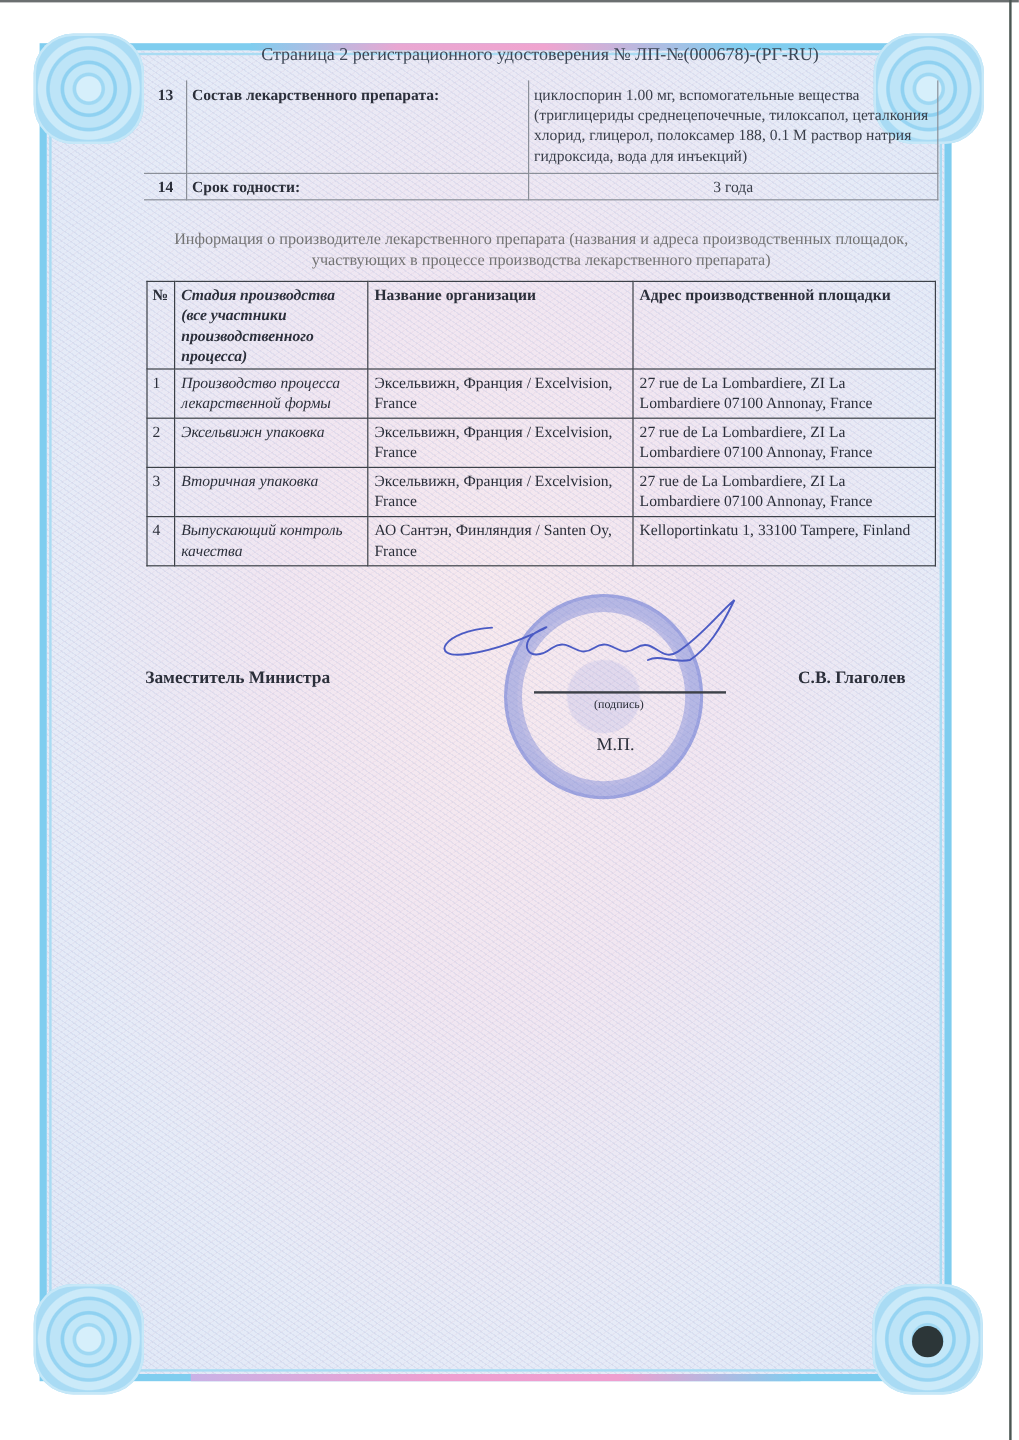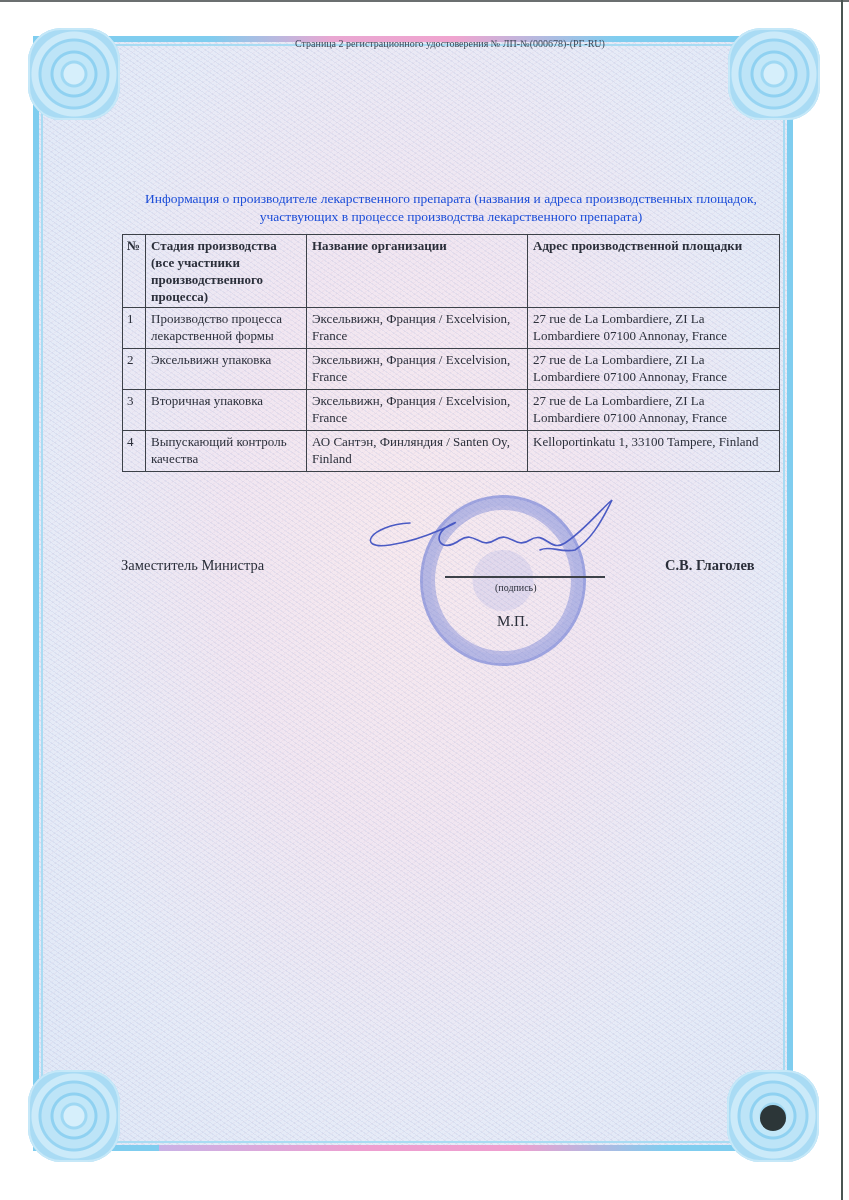--- a/index.html
+++ b/index.html
@@ -49,56 +49,56 @@
   .rosette.tr { left: 728px; top: 28px; }
   .rosette.bl { left: 28px; top: 1070px; }
   .rosette.br { left: 727px; top: 1070px; }
   .hole {
     position: absolute; left: 760px; top: 1105px; width: 26px; height: 26px;
     border-radius: 50%; background: #2c3638;
   }
 
   .header {
     position: absolute; left: 120px; width: 660px; top: 38px;
-    text-align: center; font-size: 10px; color: #3d4655;
+    text-align: center; font-size: 15px; color: #3d4655;
   }
   table { border-collapse: collapse; }
   .t1 {
     position: absolute; left: 120px; top: 67px; width: 662px;
     font-size: 13px;
   }
   .t1 td { border: 1px solid #8a8f98; vertical-align: top; padding: 2px 4px; line-height: 17px; }
   .t1 td.num { width: 26px; text-align: center; font-weight: bold; }
   .t1 td.lbl { width: 276px; font-weight: bold; }
   .t1 td.val { color: #3a3f4a; }
   .t1 td.center { text-align: center; }
   .t1 tr.r13 td { height: 72px; border-top-color: transparent; border-left-color: transparent; }
   .t1 tr.r14 td { border-left-color: transparent; }
 
   .info {
     position: absolute; left: 120px; width: 662px; top: 190px;
-    text-align: center; font-size: 13.5px; line-height: 18px; color: #1d4ed8;
+    text-align: center; font-size: 13.5px; line-height: 18px; color: #737373;
   }
   .t2 {
     position: absolute; left: 122px; top: 234px; width: 658px;
     font-size: 13px;
   }
   .t2 th, .t2 td {
     border: 1.5px solid #3c4148; vertical-align: top; padding: 2px 5px;
     line-height: 17px; text-align: left;
   }
   .t2 th { font-weight: bold; height: 68px; }
   .t2 td { height: 36px; }
   .t2 .c0 { width: 16px; padding-left: 4px; padding-right: 2px; }
-  .t2 .c1 { width: 150px; }
+  .t2 .c1 { width: 150px; font-style: italic; }
   .t2 .c2 { width: 210px; }
   .t2 .c3 { width: auto; }
 
   .sig-left {
-    position: absolute; left: 121px; top: 557px; font-size: 14.5px; font-weight: normal; text-align: center;
+    position: absolute; left: 121px; top: 557px; font-size: 14.5px; font-weight: bold; text-align: center;
   }
   .sig-right {
     position: absolute; left: 665px; top: 557px; font-size: 14.5px; font-weight: bold; text-align: center;
   }
   .sig-line {
     position: absolute; left: 445px; top: 576px; width: 160px; height: 1.5px; background: #3c4148;
   }
   .sig-caption {
     position: absolute; left: 495px; top: 582px; font-size: 10px;
   }
@@ -130,20 +130,30 @@
 <div class="rosette tl"></div>
 <div class="rosette tr"></div>
 <div class="rosette bl"></div>
 <div class="rosette br"></div>
 <div class="hole"></div>
 
 <div class="header">Страница 2  регистрационного удостоверения № ЛП-№(000678)-(РГ-RU)</div>
 
 <table class="t1">
   <tbody>
+      <tr class="r13">
+    <td class="num">13</td>
+    <td class="lbl">Состав лекарственного препарата:</td>
+    <td class="val">циклоспорин 1.00 мг, вспомогательные вещества (триглицериды среднецепочечные, тилоксапол, цеталкония хлорид, глицерол, полоксамер 188, 0.1 М раствор натрия гидроксида, вода для инъекций)</td>
+  </tr>
+  <tr class="r14">
+    <td class="num">14</td>
+    <td class="lbl">Срок годности:</td>
+    <td class="val center">3 года</td>
+  </tr>
 </tbody>
   </table>
 
 <div class="info">Информация о производителе лекарственного препарата (названия и адреса производственных площадок, участвующих в процессе производства лекарственного препарата)</div>
 
 <table class="t2">
   <tbody>
       <tr>
     <th class="c0">№</th>
     <th class="c1">Стадия производства (все участники производственного процесса)</th>
@@ -164,21 +174,21 @@
   </tr>
   <tr>
     <td class="c0">3</td>
     <td class="c1">Вторичная упаковка</td>
     <td class="c2">Эксельвижн, Франция / Excelvision, France</td>
     <td class="c3">27 rue de La Lombardiere, ZI La Lombardiere 07100 Annonay, France</td>
   </tr>
   <tr>
     <td class="c0">4</td>
     <td class="c1">Выпускающий контроль качества</td>
-    <td class="c2">АО Сантэн, Финляндия / Santen Oy, Finland</td>
+    <td class="c2">АО Сантэн, Финляндия / Santen Oy, France</td>
     <td class="c3">Kelloportinkatu 1, 33100 Tampere, Finland</td>
   </tr>
 </tbody>
   </table>
 
 <div class="stamp"></div>
 <svg class="signature" viewBox="0 0 270 80">
   <path d="M60 28 C 20 30, 5 55, 40 50 C 80 44, 120 20, 100 30 C 80 40, 90 60, 110 45 C 125 35, 130 55, 145 45 C 160 35, 165 55, 180 45 C 195 35, 200 58, 215 48 C 235 35, 250 15, 262 5 C 250 30, 240 45, 225 55 C 210 58, 200 50, 190 55" fill="none" stroke="#4b5bc4" stroke-width="1.6" stroke-linecap="round"></path>
 </svg>
 

